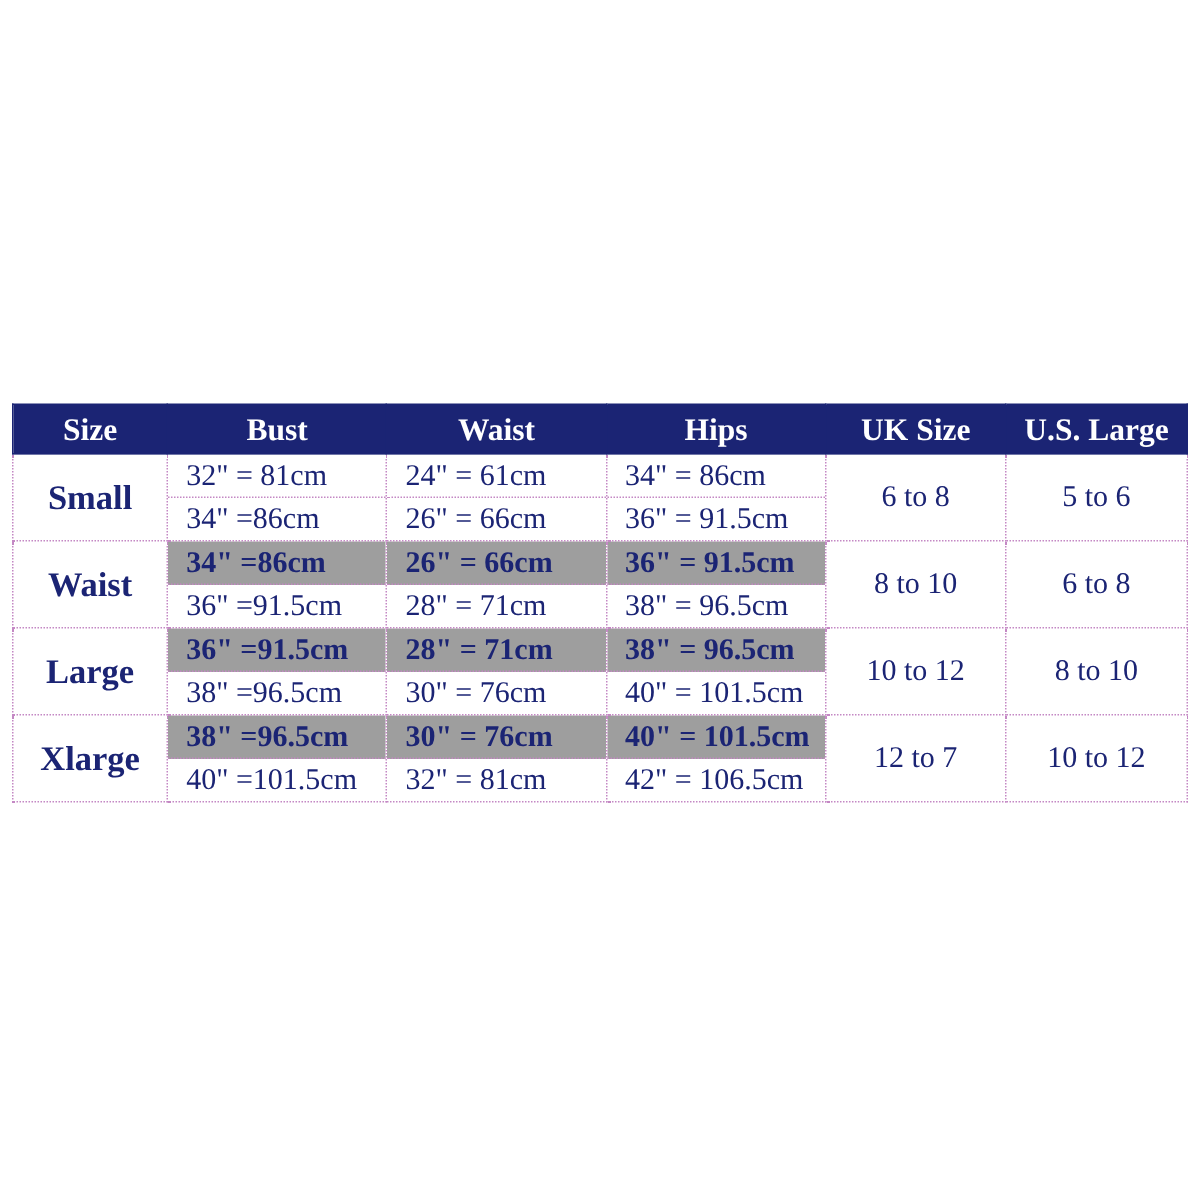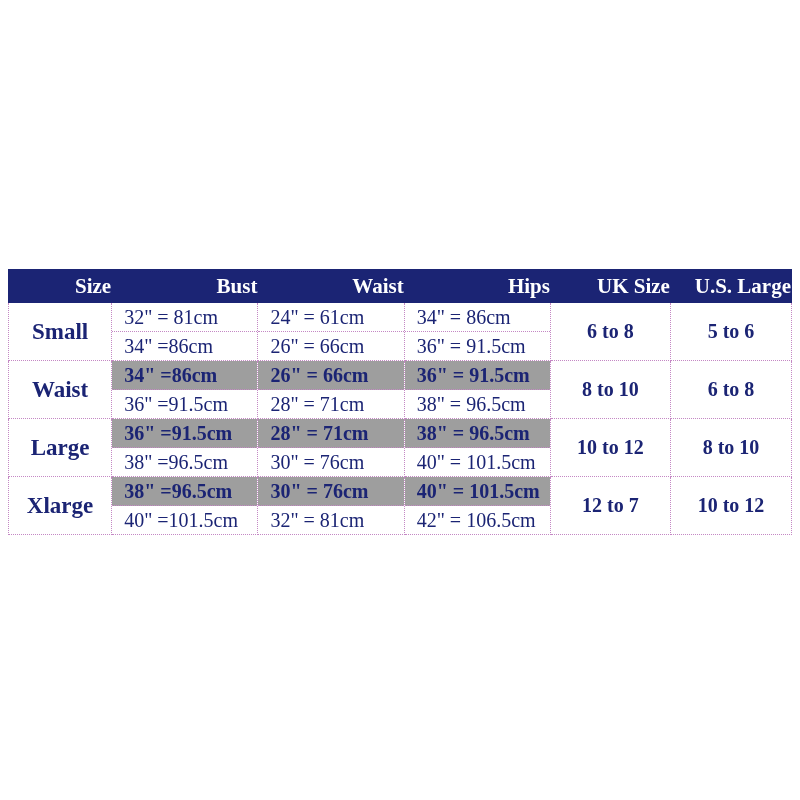--- a/index.html
+++ b/index.html
@@ -36,21 +36,21 @@
     vertical-align: middle;
   }
   
   tr.header-row th {
     background: #1b2474;
     color: #ffffff;
     font-family: "Liberation Serif", serif;
     font-weight: bold;
     font-size: 21px;
     height: 32px;
-    text-align: right;
+    text-align: center;
     border: 1px solid #1b2474;
     letter-spacing: 0px;
   }
   
   td.size-name {
     color: #1b2474;
     font-weight: bold;
     font-size: 23px;
     text-align: center;
     background: #ffffff;
@@ -75,21 +75,20 @@
     font-weight: bold;
   }
   td.meas .line.top {
     border-bottom: 1px dotted #c488c4;
   }
   td.sizenum {
     color: #1b2474;
     font-size: 20px;
     text-align: center;
     background: #ffffff;
-    font-weight: bold;
   }
   
   col.c-size   { width: 98px; }
   col.c-bust   { width: 139px; }
   col.c-waist  { width: 139px; }
   col.c-hips   { width: 139px; }
   col.c-uk     { width: 114px; }
   col.c-us     { width: 115px; }
 </style>
 </head>

